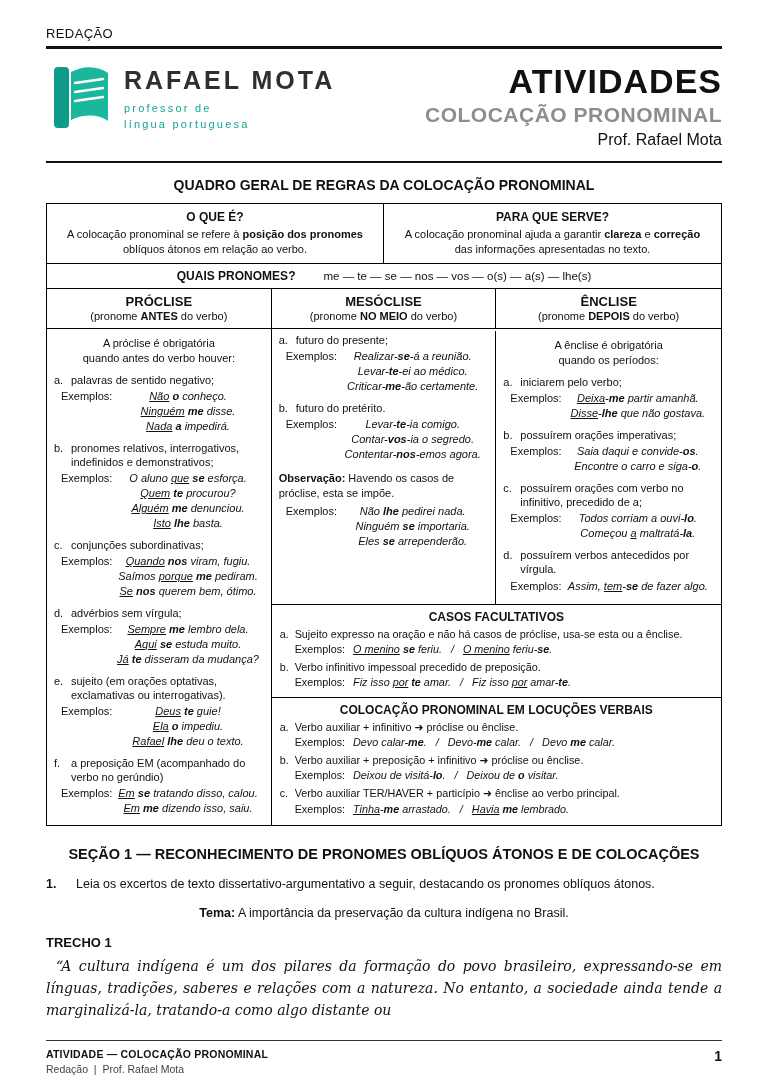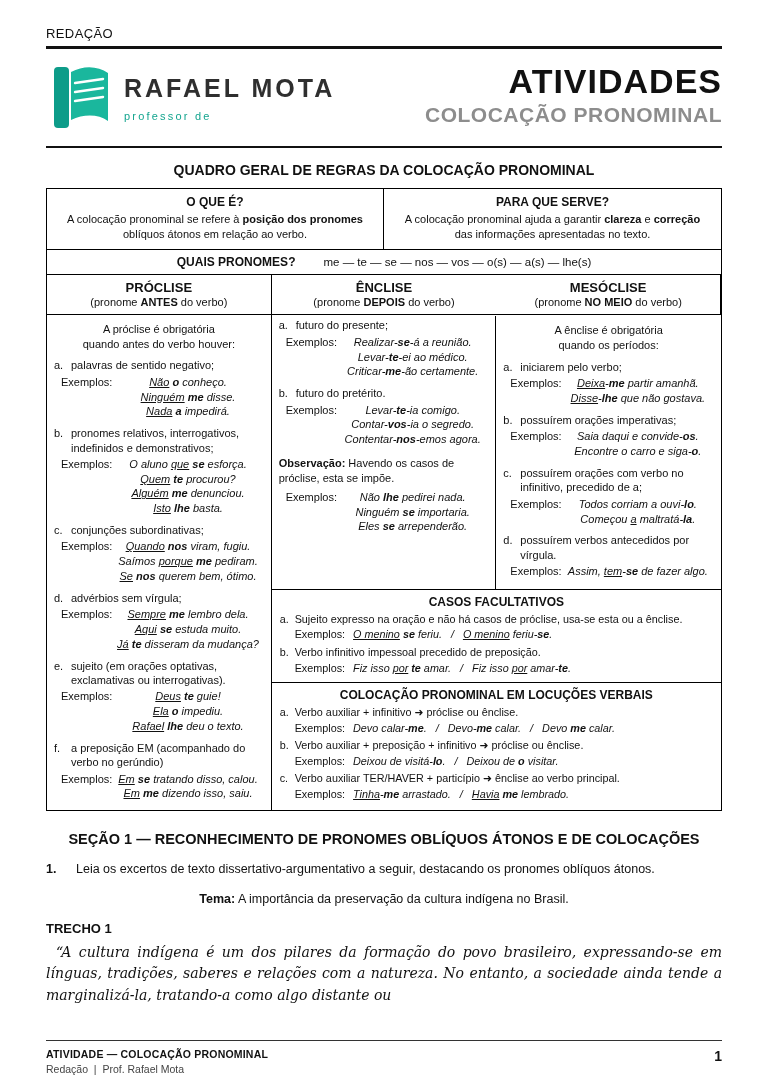--- a/index.html
+++ b/index.html
@@ -87,26 +87,28 @@
           <path d="M25 8 C38 1 52 2 62 9 L62 57 C52 50 38 50 25 56 Z" fill="#1ab79d"></path>
           <path d="M29 19 L57 15" stroke="#ffffff" stroke-width="2.4" stroke-linecap="round"></path>
           <path d="M29 28 L57 24" stroke="#ffffff" stroke-width="2.4" stroke-linecap="round"></path>
           <path d="M29 37 L57 33" stroke="#ffffff" stroke-width="2.4" stroke-linecap="round"></path>
         </svg>
       </span>
       <div class="brand-text">
         <div class="brand-name">RAFAEL MOTA</div>
         <div class="brand-tag">
           <div>professor de</div>
+          <div>língua portuguesa</div>
         </div>
       </div>
     </div>
     <div class="head-right">
       <div class="head-title">ATIVIDADES</div>
       <div class="head-subtitle">COLOCAÇÃO PRONOMINAL</div>
+      <div class="head-author">Prof. Rafael Mota</div>
     </div>
   </div>
 
   <div class="rule2"></div>
 
   <div class="board-title">QUADRO GERAL DE REGRAS DA COLOCAÇÃO PRONOMINAL</div>
 
   <div class="board">
 
     <div class="t-row">
@@ -125,27 +127,27 @@
     <div class="t-row pronouns-row">
       <span class="pr-label">QUAIS PRONOMES?</span>
       <span class="pr-list">me — te — se — nos — vos — o(s) — a(s) — lhe(s)</span>
     </div>
 
     <div class="t-row">
       <div class="third br">
         <div class="col-title">PRÓCLISE</div>
         <div class="col-sub">(pronome <b>ANTES</b> do verbo)</div>
       </div>
+      <div class="third br">
+        <div class="col-title">MESÓCLISE</div>
+        <div class="col-sub">(pronome <b>NO MEIO</b> do verbo)</div>
+      </div>
       <div class="third">
         <div class="col-title">ÊNCLISE</div>
         <div class="col-sub">(pronome <b>DEPOIS</b> do verbo)</div>
-      </div>
-      <div class="third br">
-        <div class="col-title">MESÓCLISE</div>
-        <div class="col-sub">(pronome <b>NO MEIO</b> do verbo)</div>
       </div>
     </div>
 
     <div class="t-main">
 
       <div class="t-col br">
         <div class="intro">A próclise é obrigatória
 quando antes do verbo houver:</div>
 
         <div class="item">

